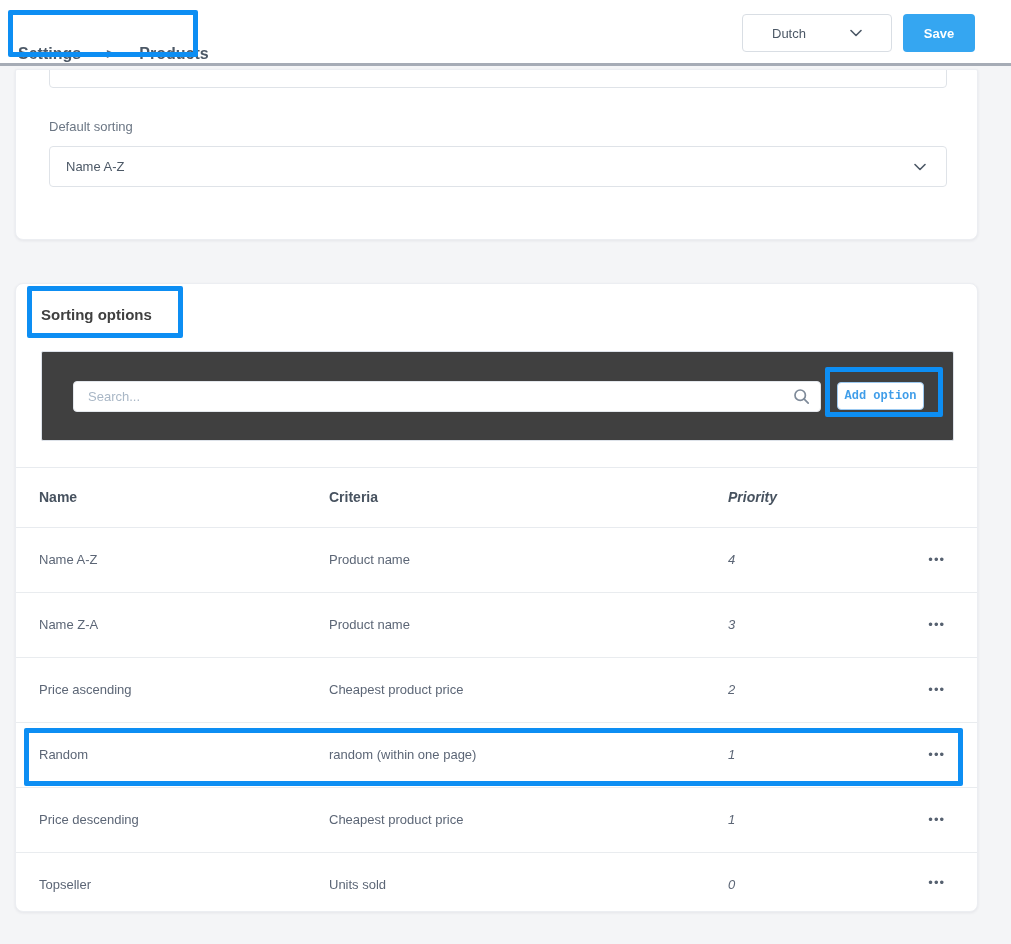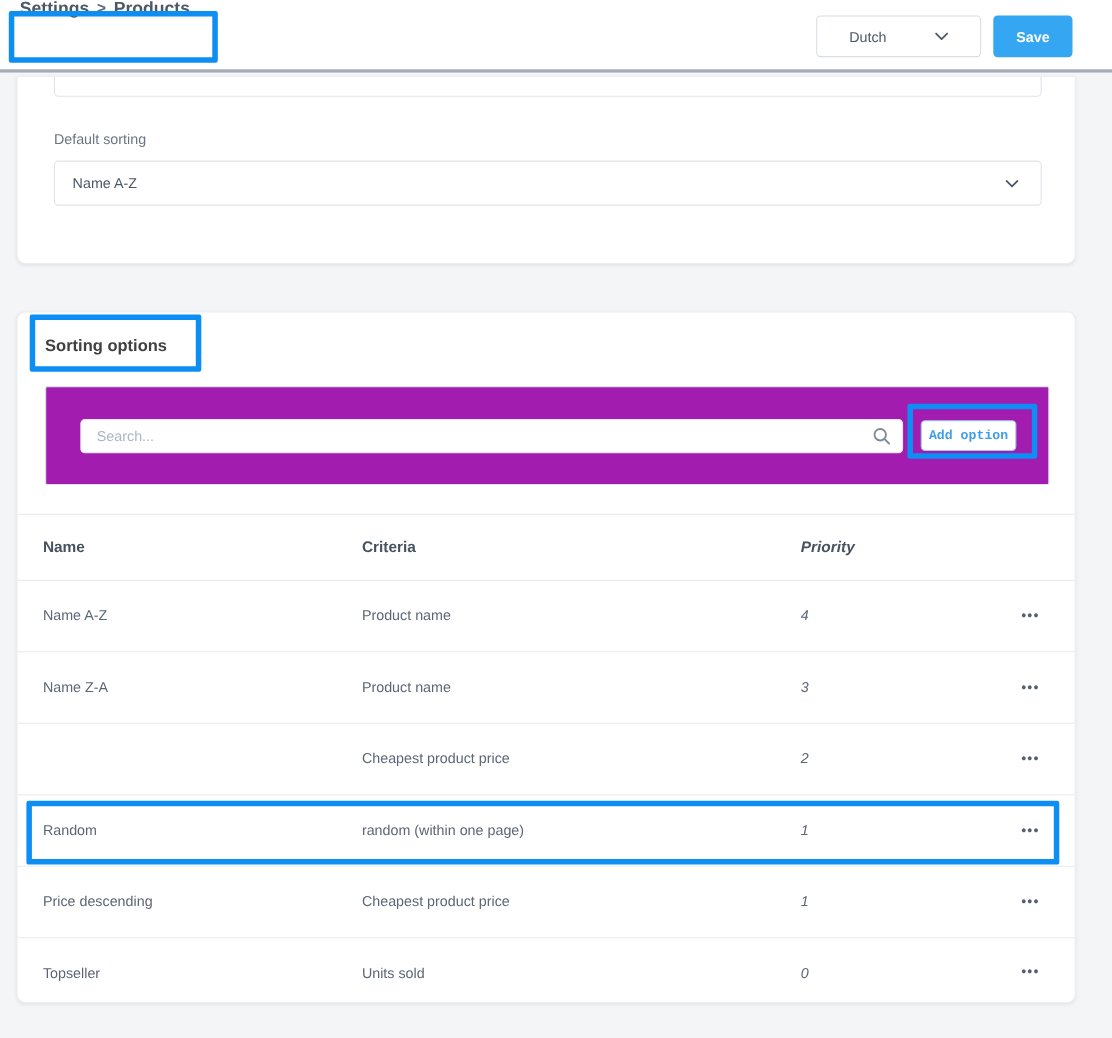--- a/index.html
+++ b/index.html
@@ -1,40 +1,40 @@
 <!DOCTYPE html>
 <html><head>
 <meta charset="utf-8">
 <style>
   html,body{margin:0;padding:0;}
   body{font-family:"Liberation Sans","DejaVu Sans",sans-serif;background:#f4f5f7;}
   .page{position:relative;width:1011px;height:944px;background:#f4f5f7;overflow:hidden;}
 
   
   .topbar{position:absolute;left:0;top:0;width:1011px;height:63px;background:#ffffff;border-bottom:3px solid #a6acb6;z-index:5;}
-  .breadcrumb{position:absolute;left:18px;top:0;height:63px;display:flex;align-items:flex-start;gap:7px;font-size:16px;font-weight:700;color:#4c5866;}
+  .breadcrumb{position:absolute;left:18px;top:0;height:63px;display:flex;align-items:flex-end;gap:25px;font-size:16px;font-weight:700;color:#4c5866;}
   .crumb-sep{color:#5d6877;font-size:14px;font-weight:700;transform:translateY(-1px);}
   .lang-select{position:absolute;left:742px;top:14px;width:150px;height:38px;box-sizing:border-box;background:#fff;border:1px solid #d9dee4;border-radius:4px;display:flex;align-items:center;justify-content:space-between;padding:0 29px;font-size:13px;color:#4c5866;cursor:pointer;}
   .save-btn{position:absolute;left:903px;top:14px;width:72px;height:38px;background:#35a6f1;border:none;border-radius:4px;color:#fff;font-weight:700;font-size:13px;font-family:inherit;cursor:pointer;}
 
   
   .card{position:absolute;left:15px;width:963px;background:#fff;border:1px solid #eceef2;border-radius:8px;box-shadow:0 1px 3px rgba(25,35,50,0.07);box-sizing:border-box;}
   .card1{top:69px;height:171px;overflow:hidden;border-top-left-radius:2px;border-top-right-radius:2px;}
   .card2{top:283px;height:629px;}
 
   .partial-input{position:absolute;left:33px;top:-22px;width:898px;height:40px;box-sizing:border-box;border:1px solid #dfe3e8;border-radius:4px;background:#fff;}
   .field-label{position:absolute;left:33px;top:49px;font-size:13px;color:#6b7684;}
   .select-box{position:absolute;left:33px;top:76px;width:898px;height:41px;box-sizing:border-box;border:1px solid #dfe3e8;border-radius:4px;background:#fff;display:flex;align-items:center;justify-content:space-between;padding:0 20px 0 16px;font-size:13px;color:#4c5866;cursor:pointer;}
 
   .chev{width:12px;height:8px;display:inline-block;}
   .chev svg{display:block;}
 
   
   .card-title{position:absolute;left:25px;top:22px;font-size:15px;font-weight:700;color:#404040;}
-  .toolbar{position:absolute;left:25px;top:67px;width:913px;height:90px;box-sizing:border-box;background:#a21caf;border:1px solid #dde2e9;border-radius:2px;}
+  .toolbar{position:absolute;left:25px;top:67px;width:913px;height:90px;box-sizing:border-box;background:#404040;border:1px solid #dde2e9;border-radius:2px;}
   .search-wrap{position:absolute;left:31px;top:29px;width:748px;height:31px;}
   .search-input{width:100%;height:100%;box-sizing:border-box;border:1px solid #e3e7ec;border-radius:4px;background:#fff;padding:0 36px 0 14px;font-size:13px;color:#4c5866;font-family:inherit;outline:none;}
   .search-input::placeholder{color:#a9b7c6;}
   .search-icon{position:absolute;right:11px;top:7px;width:17px;height:17px;}
   .add-btn{position:absolute;left:795px;top:30px;width:87px;height:28px;box-sizing:border-box;background:#fff;border:1px solid #9cc9f0;border-radius:4px;color:#3f9de9;font-weight:700;font-size:12px;font-family:Liberation Mono, monospace;cursor:pointer;}
 
   
   .thead{position:absolute;left:0;top:183px;width:961px;height:61px;border-top:1px solid #e8ebef;border-bottom:1px solid #e8ebef;box-sizing:border-box;}
   .th{position:absolute;top:0;height:59px;line-height:59px;font-size:14px;font-weight:700;color:#47525f;}
   .th-name,.td-name{left:23px;}
@@ -117,20 +117,21 @@
         <span class="td td-priority">4</span>
         <button class="more-btn">•••</button>
       </div>
       <div class="trow">
         <span class="td td-name">Name Z-A</span>
         <span class="td td-criteria">Product name</span>
         <span class="td td-priority">3</span>
         <button class="more-btn">•••</button>
       </div>
       <div class="trow">
+        <span class="td td-name">Price ascending</span>
         <span class="td td-criteria">Cheapest product price</span>
         <span class="td td-priority">2</span>
         <button class="more-btn">•••</button>
       </div>
       <div class="trow">
         <span class="td td-name">Random</span>
         <span class="td td-criteria">random (within one page)</span>
         <span class="td td-priority">1</span>
         <button class="more-btn">•••</button>
       </div>

